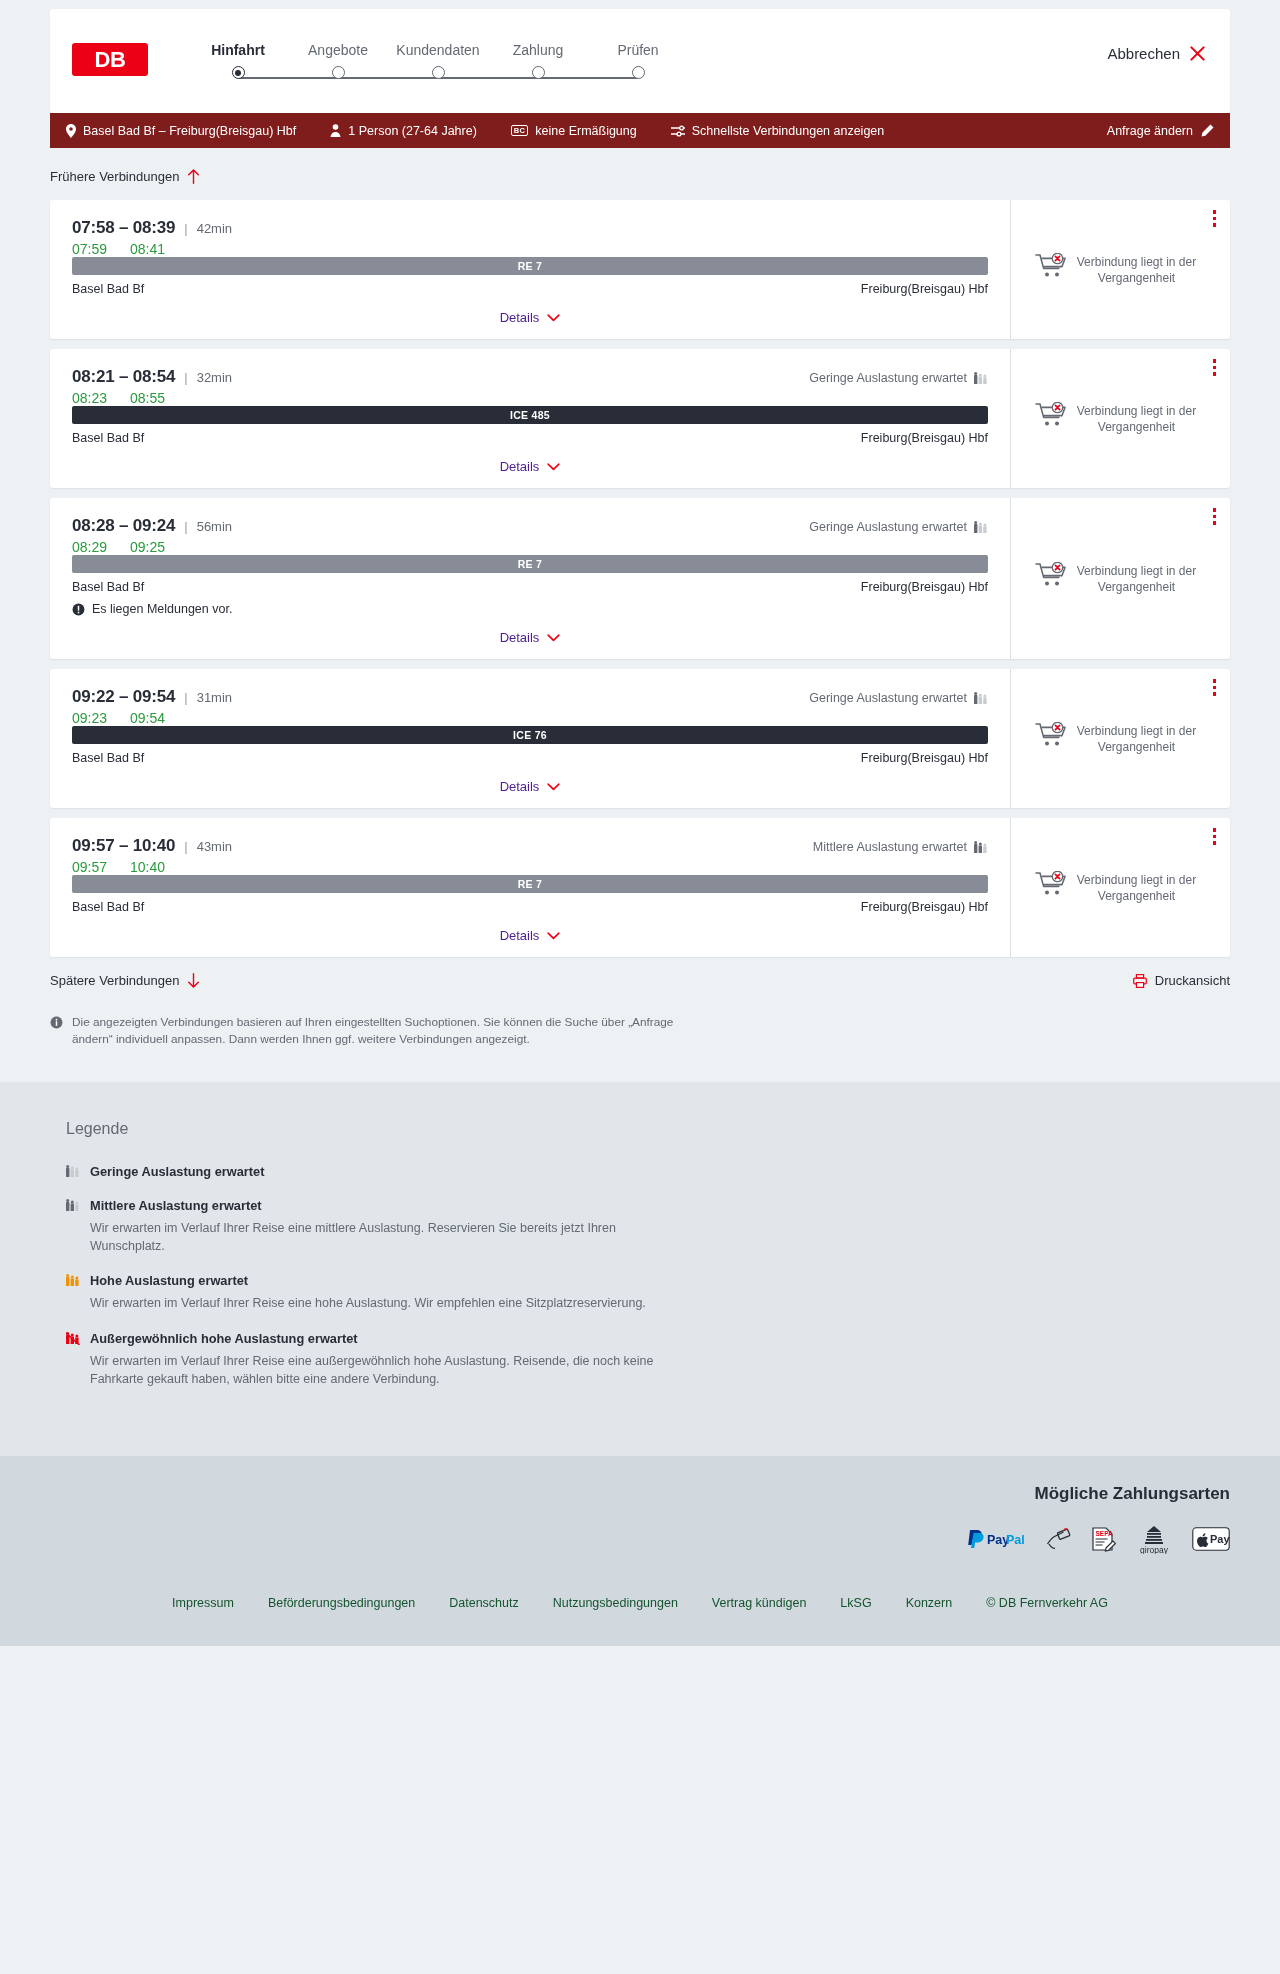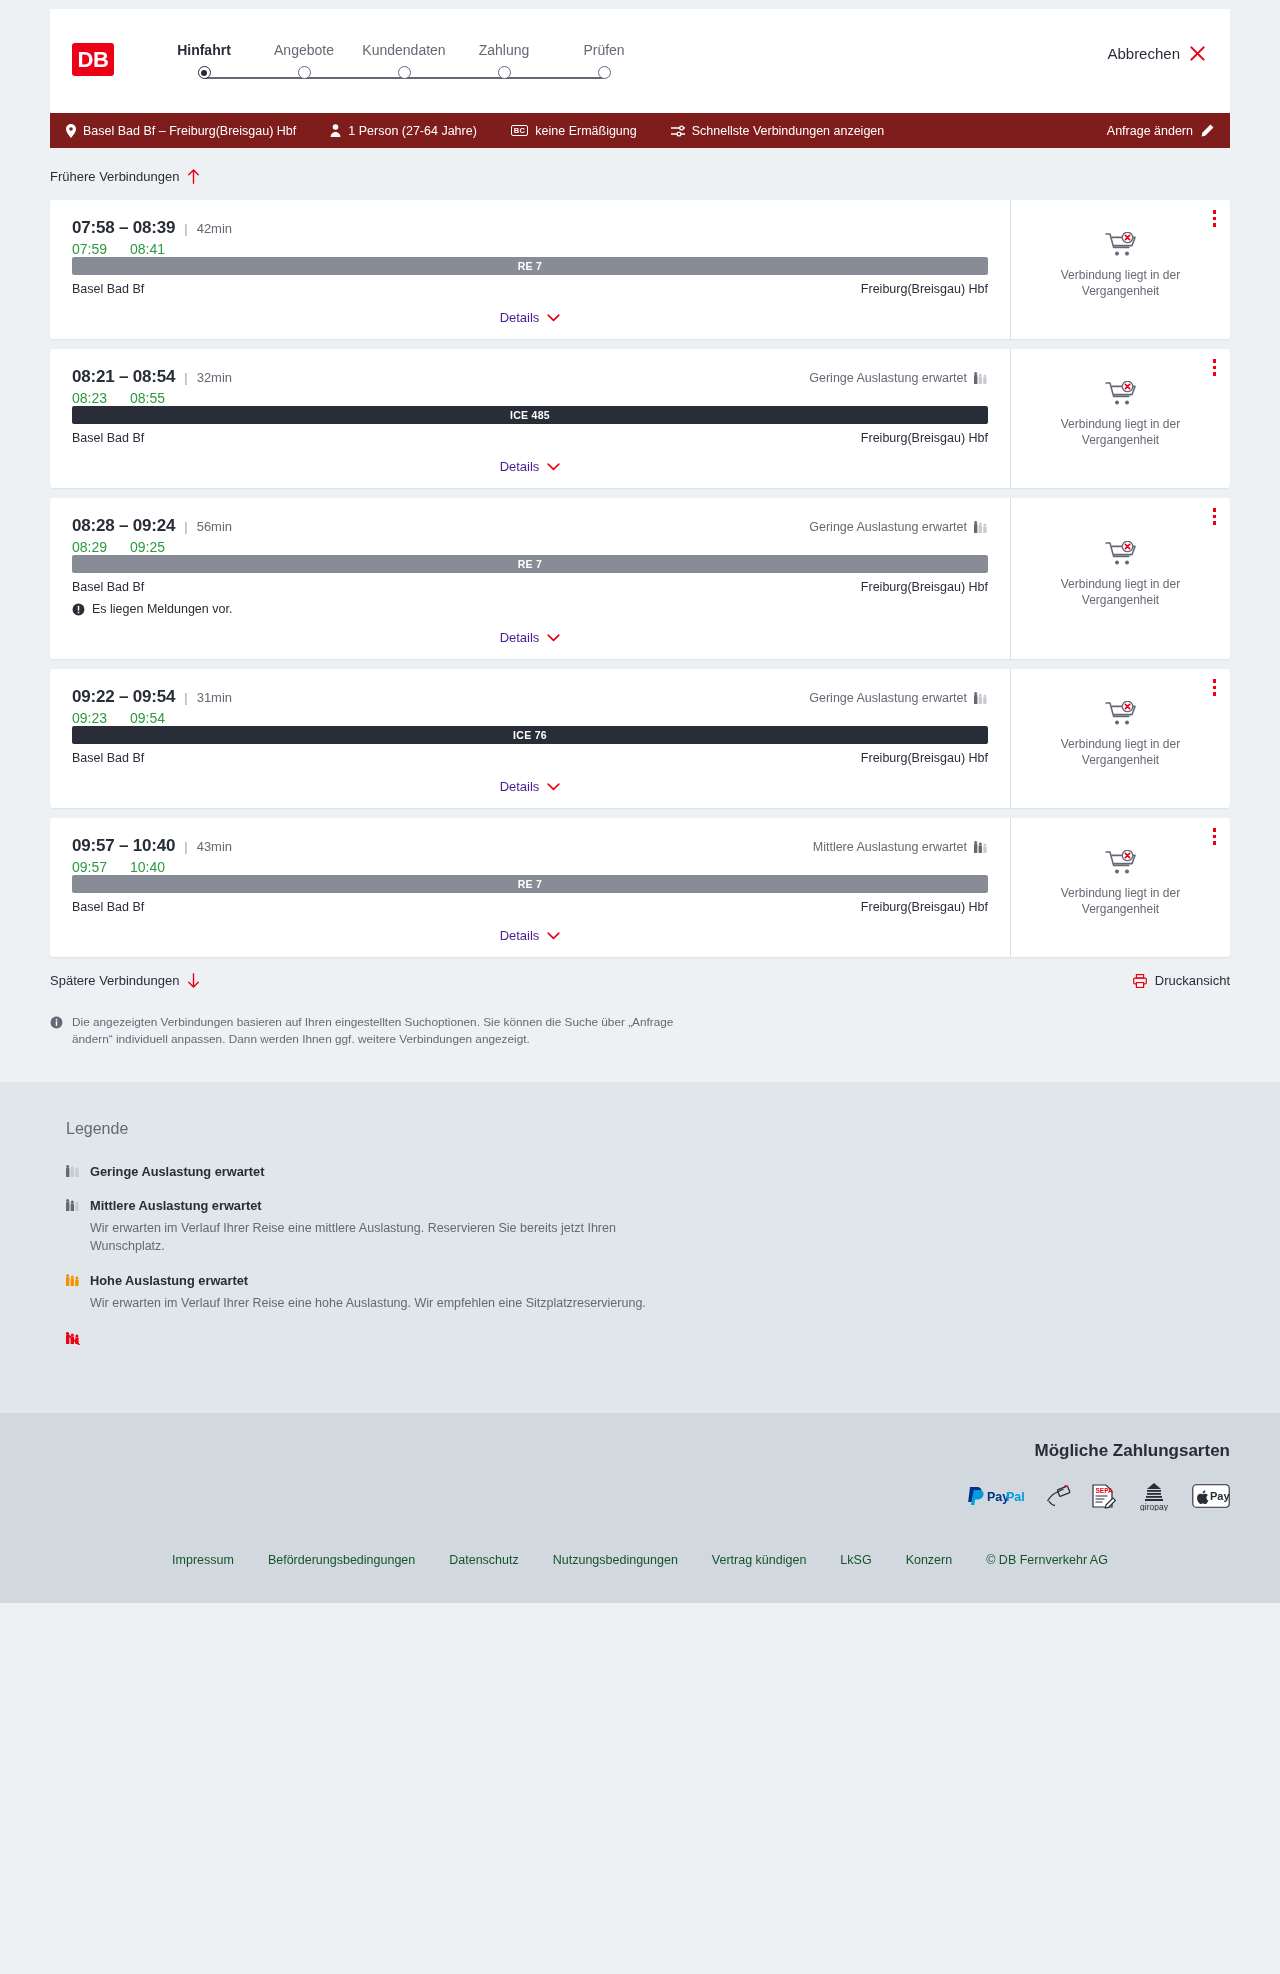--- a/index.html
+++ b/index.html
@@ -21,21 +21,21 @@
   .header {
     background: #ffffff;
     border-radius: 3px;
     height: 104px;
     display: flex;
     align-items: flex-start;
     position: relative;
     box-shadow: 0 1px 2px rgba(0,0,0,0.04);
   }
   .db-logo {
-    width: 42px; height: 33px;
+    width: 76px; height: 33px;
     background: #ec0016;
     border-radius: 3px;
     margin: 34px 0 0 22px;
     display: flex; align-items: center; justify-content: center;
     flex: none;
   }
   .db-logo span {
     color: #ffffff;
     font-weight: bold;
     font-size: 22px;
@@ -201,21 +201,21 @@
   .kebab {
     position: absolute;
     top: 10px; right: 14px;
     display: flex; flex-direction: column; gap: 3px;
     cursor: pointer;
   }
   .kebab i { width: 3.5px; height: 3.5px; background: #ec0016; display: block; }
 
   .cart-area {
     margin: auto 0;
-    display: flex; flex-direction: column; align-items: center;
+    display: flex; flex-direction: row; align-items: center;
     padding-bottom: 6px;
   }
   .cart-icon { display: block; }
   .past-text {
     margin-top: 10px;
     font-size: 12px; color: #646973; text-align: center; line-height: 1.32;
     max-width: 140px;
   }
 
   
@@ -724,20 +724,24 @@
             <svg class="occ-icon" width="14" height="14" viewBox="0 0 14 14">
               <circle cx="1.7" cy="2.4" r="1.5" fill="#ec0016"></circle>
               <rect x="0" y="4" width="3.4" height="9" rx="0.6" fill="#ec0016"></rect>
               <circle cx="6.3" cy="3.9" r="1.5" fill="#ec0016"></circle>
               <rect x="4.6" y="5.5" width="3.4" height="7.5" rx="0.6" fill="#ec0016"></rect>
               <circle cx="10.899999999999999" cy="4.9" r="1.5" fill="#ec0016"></circle>
               <rect x="9.2" y="6.5" width="3.4" height="6.5" rx="0.6" fill="#ec0016"></rect>
               <path d="M0 2 L13 13.5" stroke="#ec0016" stroke-width="1.6" stroke-linecap="round"></path>
             </svg>
           </span>
+    <span>
+      <span class="legend-head">Außergewöhnlich hohe Auslastung erwartet</span>
+      <div class="legend-desc">Wir erwarten im Verlauf Ihrer Reise eine außergewöhnlich hohe Auslastung. Reisende, die noch keine Fahrkarte gekauft haben, wählen bitte eine andere Verbindung.</div>
+    </span>
         </div>
       </div>
   </div>
 
   <div class="pay-sec">
     <div class="pay-inner">
       <div class="pay-title">Mögliche Zahlungsarten</div>
       <div class="pay-icons">
 
         <svg width="62" height="22" viewBox="0 0 62 22">

